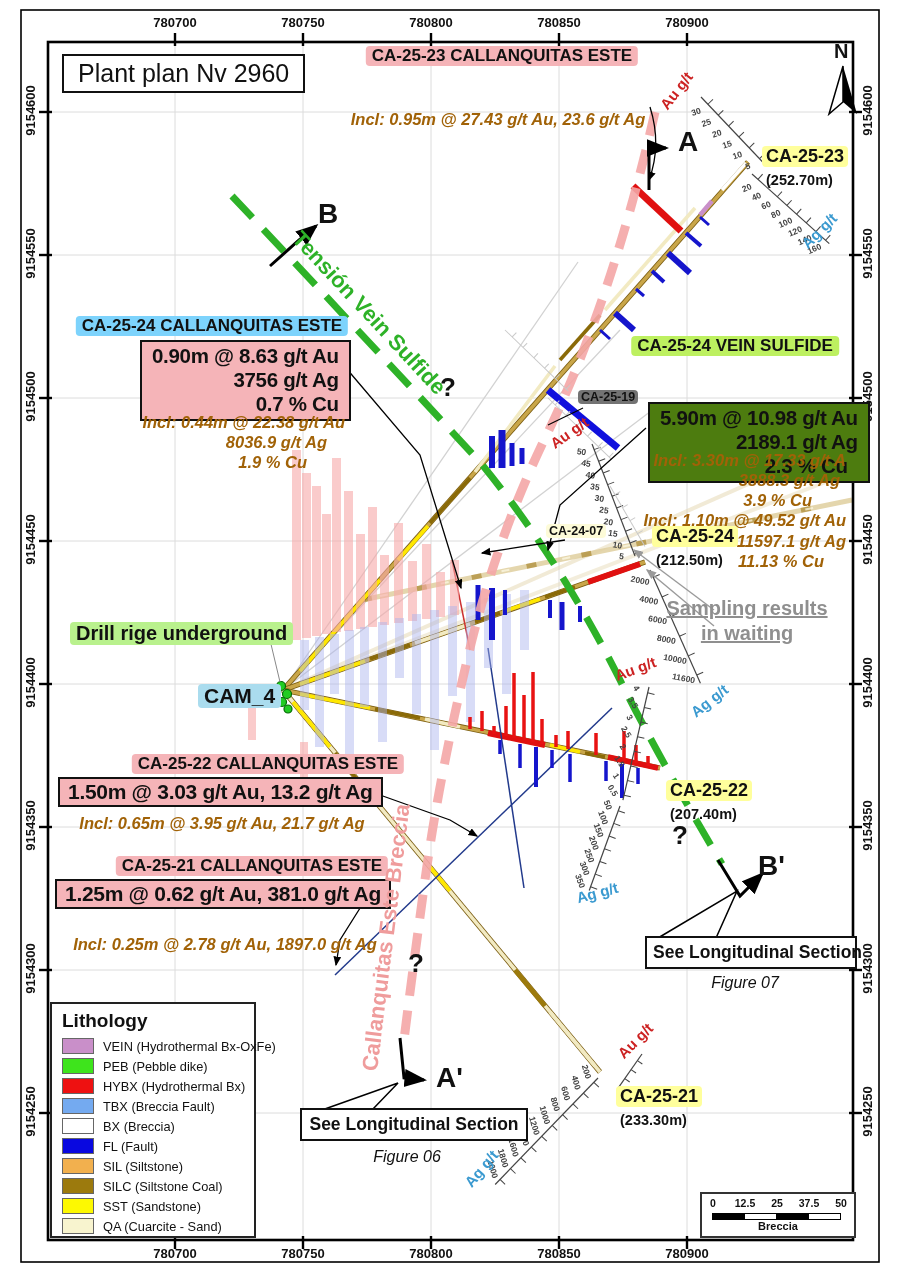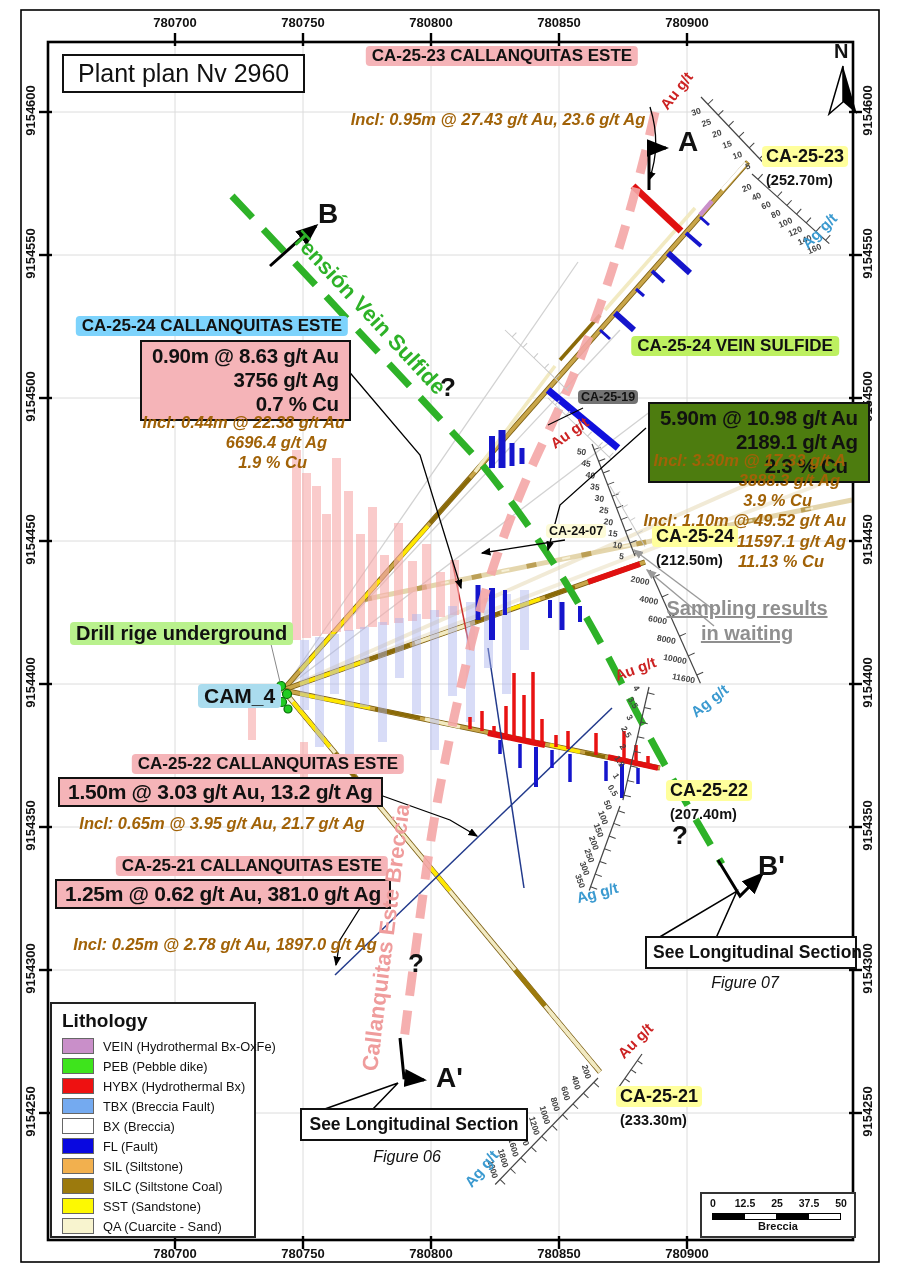--- a/index.html
+++ b/index.html
@@ -507,21 +507,21 @@
 <div class="abs incl" style="left:498px;top:110px;transform:translateX(-50%);">Incl: 0.95m @ 27.43 g/t Au, 23.6 g/t Ag</div>
 
 <div class="abs chip chip-pink" style="left: 212px; top: 316px; transform: translateX(-50%); background-color: #7dd3fc;">CA-25-24 CALLANQUITAS ESTE</div>
 <div class="abs gradebox multi" style="left: 140px; top: 340px; background-color: rgb(245, 180, 184);">
   <span style="display:block;">0.90m @ 8.63 g/t Au</span>
   <span style="display:block;">3756 g/t Ag</span>
   <span style="display:block;">0.7 % Cu</span>
 </div>
 <div class="abs incl multi" style="left:95px;top:412px;width:250px;">
   <span style="display:block;">Incl: 0.44m @ 22.38 g/t Au</span>
-  <span style="display:block;padding-right:18px;">6696.4 g/t Ag</span>
+  <span style="display:block;padding-right:18px;">8036.9 g/t Ag</span>
   <span style="display:block;padding-right:38px;">1.9 % Cu</span>
 </div>
 
 <div class="abs chip chip-green" style="left: 735px; top: 336px; transform: translateX(-50%); background-color: rgb(189, 240, 96);">CA-25-24 VEIN SULFIDE</div>
 <div class="abs gradebox multi" style="left: 648px; top: 354px; background-color: #4d7c0f; margin-top: 48px;">
   <span style="display:block;">5.90m @ 10.98 g/t Au</span>
   <span style="display:block;">2189.1 g/t Ag</span>
   <span style="display:block;padding-right:10px;">2.3 % Cu</span>
 </div>
 <div class="abs incl multi" style="left:634px;top:450px;width:212px;">

